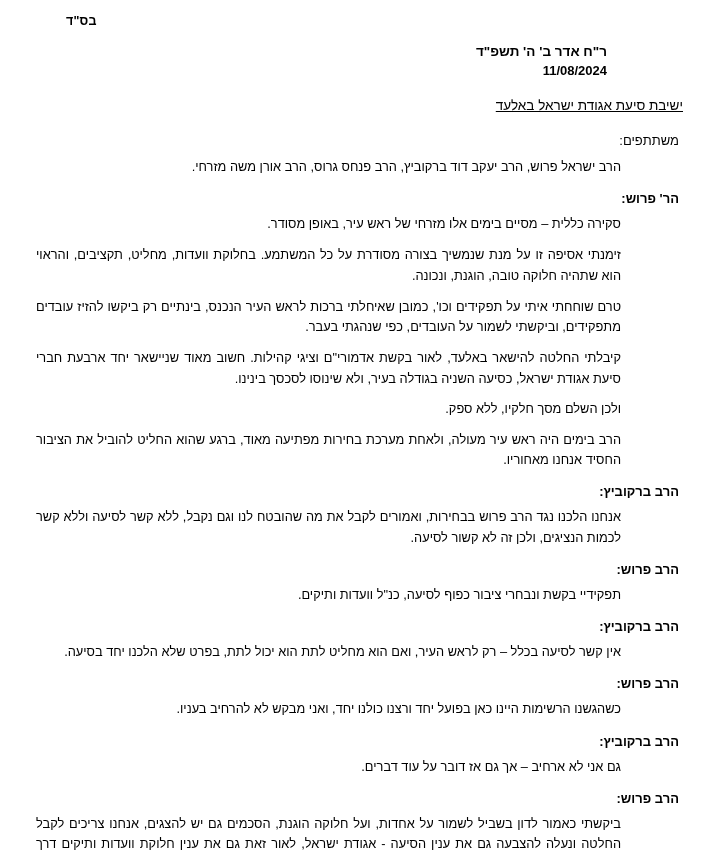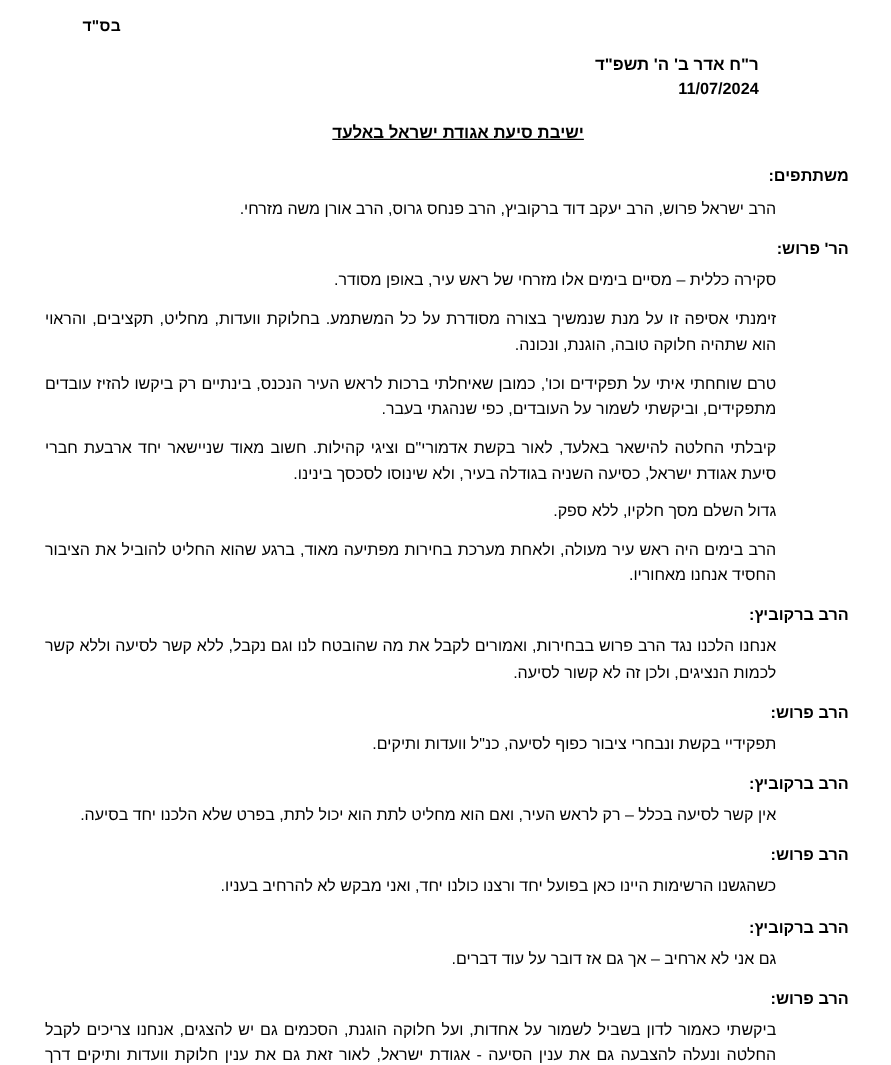--- a/index.html
+++ b/index.html
@@ -40,33 +40,33 @@
     font-size: 13px;
     font-weight: bold;
     margin: 0 0 20px 0;
     padding-right: 76px;
     direction: ltr;
     text-align: right;
     unicode-bidi: isolate;
     width: 152px;
   }
   .doc-title {
-    text-align: center;
+    text-align: right;
     font-size: 13.5px;
-    font-weight: bold;
+    font-weight: normal;
     text-decoration: underline;
     margin: 0 0 20px 0;
     padding-left: 20px;
   }
   .block {
     margin: 0 0 10px 0;
   }
   .label {
     font-size: 13px;
-    font-weight: bold;
+    font-weight: normal;
     margin: 0 0 9px 0;
     padding-right: 4px;
   }
   .speaker {
     font-size: 13px;
     font-weight: bold;
     margin: 14px 0 8px 0;
     padding-right: 4px;
   }
   .para {
@@ -83,39 +83,39 @@
   }
 </style>
 </head>
 <body>
 
 <div class="page">
 
   <div class="bsd">בס"ד</div>
 
   <div class="dateline">ר"ח אדר ב' ה' תשפ"ד</div>
-  <div class="dategreg">11/07/2024</div>
+  <div class="dategreg">11/08/2024</div>
 
   <div class="doc-title">ישיבת סיעת אגודת ישראל באלעד</div>
 
   <div class="block">
     <div class="label">משתתפים:</div>
     <div class="para">הרב ישראל פרוש, הרב יעקב דוד ברקוביץ, הרב פנחס גרוס, הרב אורן משה מזרחי.</div>
   </div>
 
   <div class="block">
     <div class="speaker">הר' פרוש:</div>
     <div class="para">סקירה כללית – מסיים בימים אלו מזרחי של ראש עיר, באופן מסודר.</div>
     <div class="para">זימנתי אסיפה זו על מנת שנמשיך בצורה מסודרת על כל המשתמע. בחלוקת וועדות, מחליט, תקציבים, והראוי הוא שתהיה חלוקה טובה, הוגנת, ונכונה.</div>
     <div class="para">טרם שוחחתי איתי על תפקידים וכו', כמובן שאיחלתי ברכות לראש העיר הנכנס, בינתיים רק ביקשו להזיז עובדים מתפקידים, וביקשתי לשמור על העובדים, כפי שנהגתי בעבר.</div>
     <div class="para last">קיבלתי החלטה להישאר באלעד, לאור בקשת אדמורי"ם וציגי קהילות. חשוב מאוד שניישאר יחד ארבעת חברי סיעת אגודת ישראל, כסיעה השניה בגודלה בעיר, ולא שינוסו לסכסך בינינו.</div>
   </div>
 
   <div class="block">
-    <div class="para">גדול השלם מסך חלקיו, ללא ספק.</div>
+    <div class="para">ולכן השלם מסך חלקיו, ללא ספק.</div>
     <div class="para last">הרב בימים היה ראש עיר מעולה, ולאחת מערכת בחירות מפתיעה מאוד, ברגע שהוא החליט להוביל את הציבור החסיד אנחנו מאחוריו.</div>
   </div>
 
   <div class="block">
     <div class="speaker">הרב ברקוביץ:</div>
     <div class="para last">אנחנו הלכנו נגד הרב פרוש בבחירות, ואמורים לקבל את מה שהובטח לנו וגם נקבל, ללא קשר לסיעה וללא קשר לכמות הנציגים, ולכן זה לא קשור לסיעה.</div>
   </div>
 
   <div class="block">
     <div class="speaker">הרב פרוש:</div>

